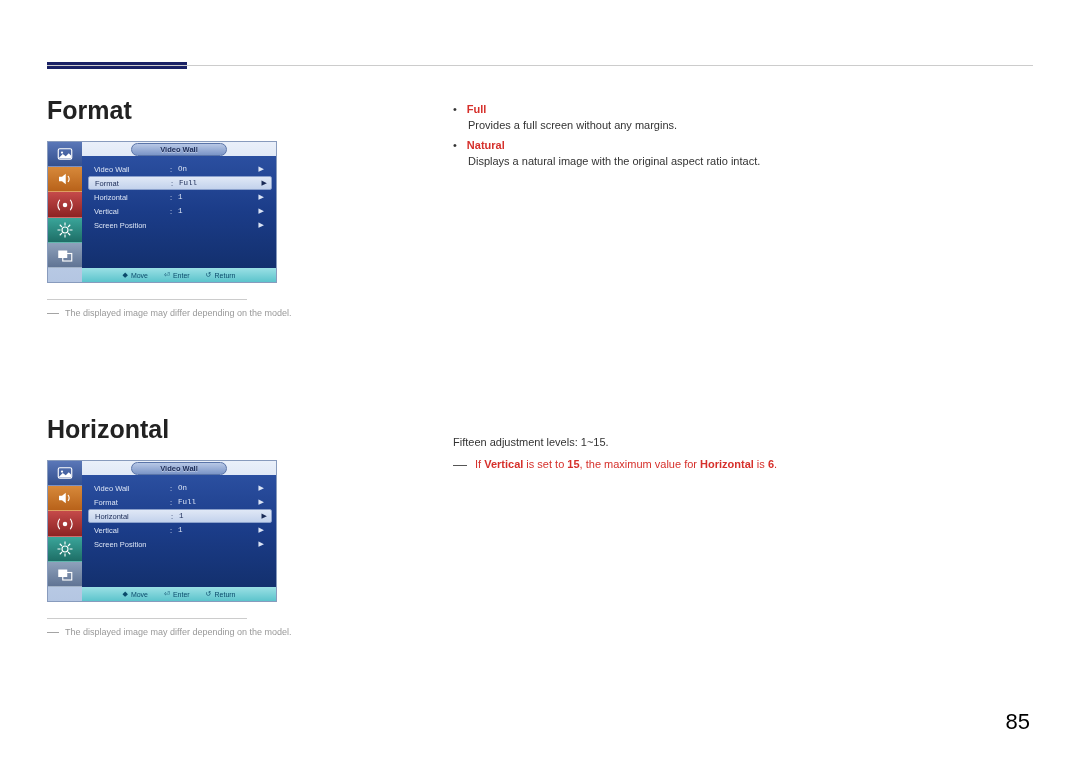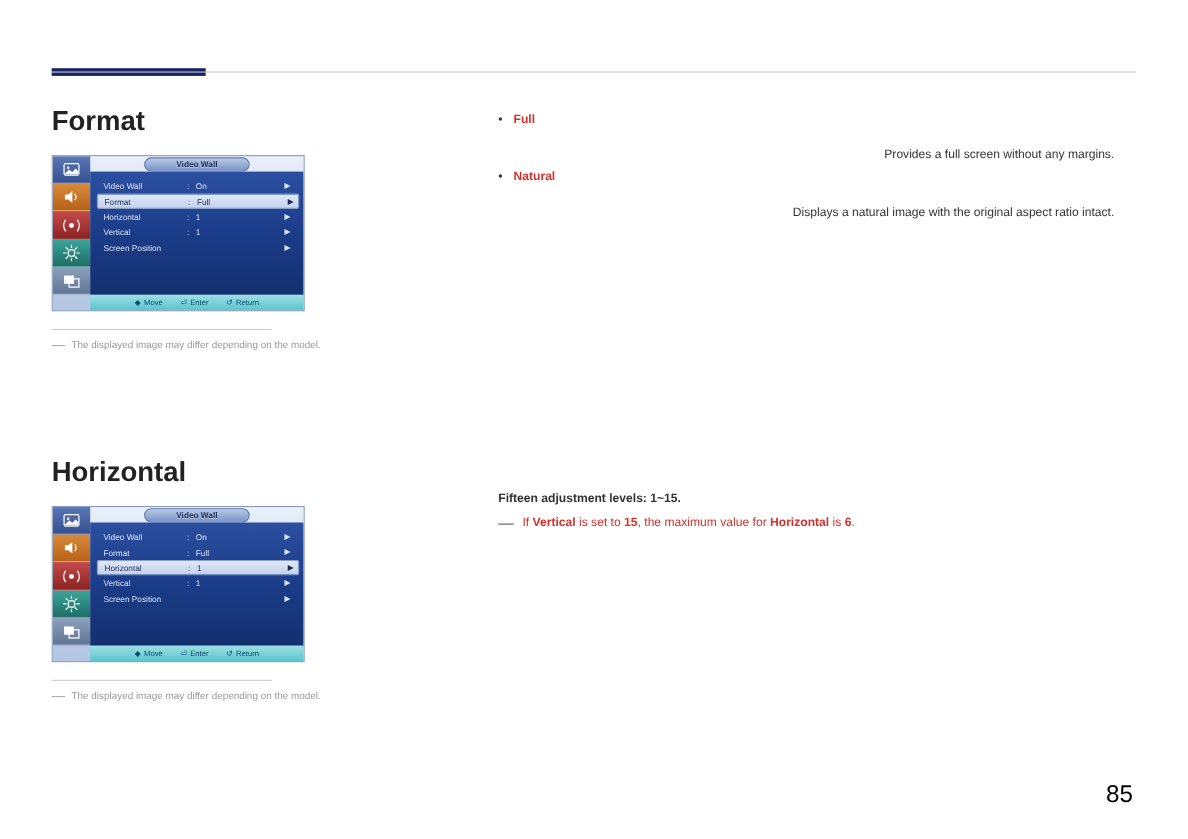--- a/index.html
+++ b/index.html
@@ -36,21 +36,21 @@
     font-weight: 600;
     color: #222;
     margin-bottom: 16px;
   }
   .desc-line { font-size: 11px; color: #333; line-height: 1.7; }
   .desc-line .bold-blue { font-weight: 700; color: #1a2266; }
   .bullet-list { margin-top: 4px; }
   .bullet-item { display: flex; gap: 10px; font-size: 11px; margin-top: 4px; }
   .bullet-dot { color: #333; }
   .bullet-label-red { color: #d6302b; font-weight: 700; }
-  .bullet-sub { font-size: 11px; color: #333; margin-left: 15px; margin-top: 18px; line-height: 1.6; text-align: right; }
+  .bullet-sub { font-size: 11px; color: #333; margin-left: 15px; margin-top: 2px; line-height: 1.6; }
   .note-dash { font-size: 11px; color: #777; margin-top: 6px; display: flex; gap: 8px; align-items: flex-start; }
   .note-dash .dash { font-size: 14px; color: #555; position: relative; top:-2px;}
   .note-red { color: #d6302b; }
   .note-red-bold { color: #d6302b; font-weight: 700; }
   .footnote-hr { width: 200px; border: none; border-top: 1px solid #ccc; margin-top: 16px; margin-bottom: 8px; }
   .footnote { font-size: 9px; color: #999; display: flex; gap: 6px; align-items: flex-start; }
   .footnote .dash { font-size: 12px; position: relative; top:-2px; }
 
   
   .osd {
@@ -102,21 +102,21 @@
   }
   .osd-row.selected {
     background: linear-gradient(180deg,#e0e8f6,#c3d2ec);
     color: #1a2a55;
     border: 1px solid #8aa0cc;
     border-radius: 2px;
     margin-left: -6px; margin-right: -4px; padding-left: 6px; padding-right: 4px;
   }
   .osd-row .label { width: 76px; }
   .osd-row .colon { width: 8px; }
-  .osd-row .value { width: 34px; }
+  .osd-row .value { width: 34px; font-family: Liberation Mono, monospace; }
   .osd-row .arrow { position: absolute; right: 4px; font-size: 7px; }
   .osd-footer {
     position: absolute; left: 34px; right: 0; bottom: 0; height: 14px;
     background: linear-gradient(180deg,#9be0e5,#5cc4cc);
     display: flex; align-items: center; justify-content: center; gap: 16px;
     color: #0b4a6b; font-size: 7px;
   }
   .osd-footer span { display: inline-flex; align-items: center; gap: 3px; }
   .osd-footer .sym { font-size: 7px; }
 
@@ -326,21 +326,21 @@
   </div>
 
   <hr class="footnote-hr">
   <div class="footnote">
     <span class="dash">―</span>
     <span>The displayed image may differ depending on the model.</span>
   </div>
 </div>
 
 <div class="section-horizontal-desc">
-  <div class="desc-line" style="margin-top:24px;font-weight:bold;">Fifteen adjustment levels: 1~15.</div>
+  <div class="desc-line" style="margin-top:13px;">Fifteen adjustment levels: 1~15.</div>
   <div class="note-dash">
     <span class="dash">―</span>
     <span class="note-red">
       <span>If </span><span class="note-red-bold">Vertical</span><span> is set to </span><span class="note-red-bold">15</span><span>, the maximum value for </span><span class="note-red-bold">Horizontal</span><span> is </span><span class="note-red-bold">6</span><span>.</span>
     </span>
   </div>
 </div>
 
 <div class="page-num">85</div>
 

